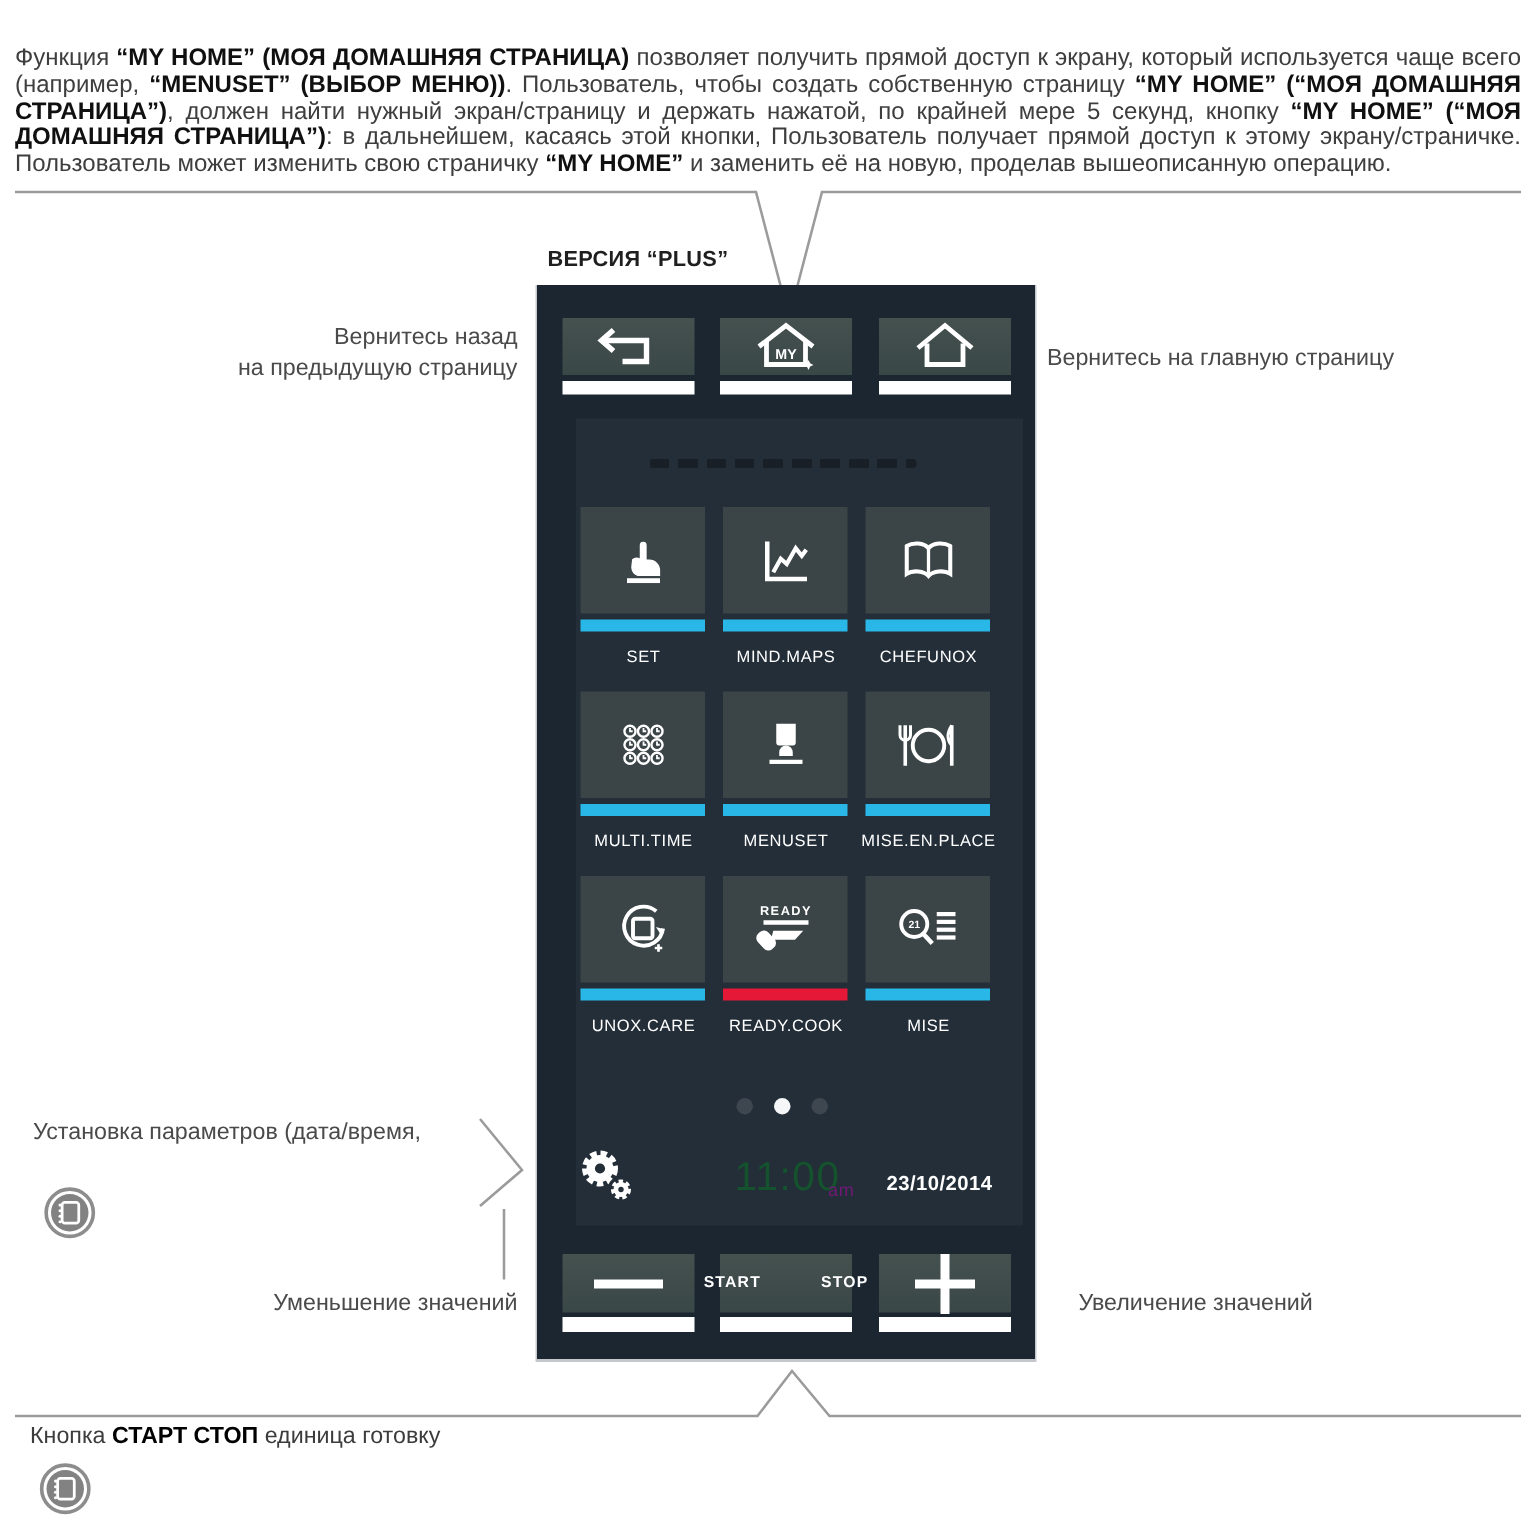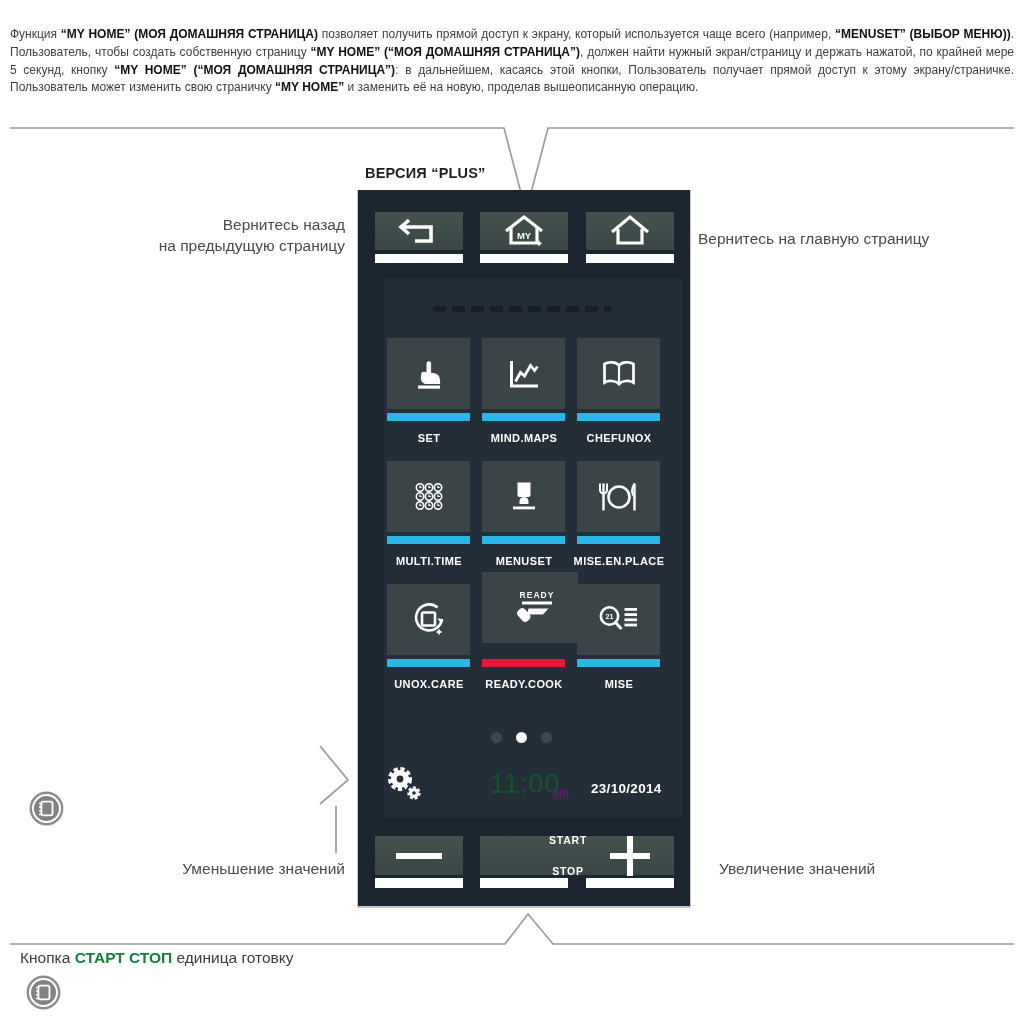--- a/index.html
+++ b/index.html
@@ -1,60 +1,60 @@
 <!DOCTYPE html>
 <html><head>
 <meta charset="utf-8">
 <style>
   html,body{margin:0;padding:0;background:#fff;}
   .page{position:relative;width:1024px;height:1024px;background:#ffffff;overflow:hidden;
         font-family:"Liberation Sans", sans-serif;}
 
   
-  .intro{position:absolute;left:10px;top:14px;width:1004px;font-size:12px;line-height:17.8px;
+  .intro{position:absolute;left:10px;top:14px;width:1004px;font-size:16px;line-height:17.8px;
          color:#3e3e3e;text-align:justify;}
   .intro b{color:#101010;}
 
   
   .overlay{position:absolute;left:0;top:0;width:1024px;height:1024px;pointer-events:none;}
 
   
   .ann{position:absolute;font-size:15.5px;line-height:21px;color:#4a4a4a;}
   .ann.right{text-align:right;}
   .version{position:absolute;left:365px;top:165px;font-size:14.5px;font-weight:bold;color:#1f1f1f;letter-spacing:.2px;}
   .caption{position:absolute;left:20px;top:949px;font-size:15.5px;color:#3c3c3c;}
-  .caption b{color:#15803d;}
+  .caption b{color:#000000;}
 
   
   .panel{position:absolute;left:358px;top:190px;width:332px;height:716px;background:#1c2631;
          box-shadow:0 1px 0 1px rgba(125,133,142,.45);}
   .inner{position:absolute;left:384px;top:279px;width:298px;height:538px;background:#232e38;}
   .ghost{position:absolute;left:433px;top:306px;width:178px;height:6px;border-radius:2px;
          background:repeating-linear-gradient(90deg,rgba(0,0,0,.32) 0 13px,transparent 13px 19px);}
 
   .navbtn{position:absolute;width:88px;height:38px;background:linear-gradient(#45514f,#394746);
           display:flex;align-items:center;justify-content:center;cursor:pointer;}
   .wbar{position:absolute;width:88px;height:9px;background:#ffffff;}
   .wbar.b{height:10px;}
 
   .tile{position:absolute;width:83px;height:71px;background:#3b4447;display:flex;align-items:center;justify-content:center;cursor:pointer;}
   .tbar{position:absolute;width:83px;height:8px;}
   .tbar.cyan{background:#29b7e8;}
   .tbar.red{background:#e51937;}
-  .tlabel{position:absolute;width:120px;text-align:center;font-size:11px;font-weight:bold;color:#fff;letter-spacing:.4px;}
+  .tlabel{position:absolute;width:120px;text-align:center;font-size:11px;font-weight:normal;color:#fff;letter-spacing:.4px;}
 
   .dot{position:absolute;top:732px;width:11px;height:11px;border-radius:50%;background:#3e474f;}
   .dot.active{background:#f4f6f7;}
 
   .time{position:absolute;left:470px;top:769px;width:110px;font-size:27px;font-weight:500;color:#14532d;letter-spacing:1px;text-align:center;}
   .meridiem{position:absolute;left:552px;top:786px;font-size:12px;color:#701a75;letter-spacing:.5px;}
   .date{position:absolute;left:591px;top:781px;font-size:13.5px;font-weight:600;color:#fff;letter-spacing:.3px;}
 
   .startstop{position:absolute;left:480px;top:836px;width:88px;height:39px;background:linear-gradient(#45514f,#394746);
-             display:flex;flex-direction:column;align-items:center;justify-content:center;gap:10px;cursor:pointer;padding-left:44px;}
+             display:flex;flex-direction:row;align-items:center;justify-content:center;gap:20px;cursor:pointer;}
   .ss-txt{font-size:10.5px;line-height:11px;font-weight:bold;color:#fff;letter-spacing:.8px;}
   .ss-red{width:54px;height:6.5px;background:#e51937;}
 
   svg{display:block;}
 </style>
 </head>
 <body>
 
 <div class="page">
 
@@ -70,20 +70,21 @@
   <div class="version">ВЕРСИЯ “PLUS”</div>
 
   <div class="ann" style="left:698px;top:228px;">Вернитесь на главную страницу</div>
 
   <div class="ann right" style="right:679px;top:214px;">
     <div>Вернитесь назад</div>
     <div>на предыдущую страницу</div>
   </div>
 
   <div class="ann" style="left:22px;top:744px;">
+    <div>Установка параметров (дата/время,</div>
   </div>
 
   <svg style="position:absolute;left:28px;top:790px;" width="37" height="37" viewBox="0 0 40 40">
     <circle cx="20" cy="20" r="17" fill="#ffffff" stroke="#8d8d8d" stroke-width="2.6"></circle>
     <circle cx="20" cy="20" r="13.5" fill="#828282"></circle>
     <rect x="14.5" y="12.5" width="12" height="15" rx="2" fill="none" stroke="#ffffff" stroke-width="2"></rect>
     <circle cx="13" cy="14.5" r="1.1" fill="#fff"></circle>
       <circle cx="13" cy="18.5" r="1.1" fill="#fff"></circle>
     <circle cx="13" cy="22.5" r="1.1" fill="#fff"></circle>
       <circle cx="13" cy="26.5" r="1.1" fill="#fff"></circle>
@@ -217,21 +218,21 @@
       <svg width="40" height="40" viewBox="0 0 40 40">
         <rect x="13" y="12.5" width="13" height="13" rx="1.5" fill="none" stroke="#fff" stroke-width="2.6"></rect>
         <path d="M28.5 7.5 A 13 13 0 1 0 33 19" fill="none" stroke="#fff" stroke-width="2.6"></path>
         <path d="M33.8 19.5 l-5.5 -1.5 3.6 5.6 Z" fill="#fff"></path>
         <path d="M30 29.5 v5 M27.5 32 h5" stroke="#fff" stroke-width="1.8"></path>
       </svg>
     </div>
     <div class="tbar cyan" style="left:387px;top:659px;"></div>
     <div class="tlabel" style="left:369px;top:678px;">UNOX.CARE</div>
 
-    <div class="tile" style="left:482px;top:572px;padding-left:13px;">
+    <div class="tile" style="left:482px;top:584px;">
       <svg width="46" height="38" viewBox="0 0 46 38">
         <text x="23" y="9" font-size="8.5" font-weight="bold" letter-spacing="1" text-anchor="middle" fill="#fff" font-family="Liberation Sans, sans-serif">READY</text>
         <rect x="8" y="12.5" width="30" height="3" fill="#fff"></rect>
         <path d="M14.5 19.5 h20 l-5.5 6 h-16 Z" fill="#fff"></path>
         <rect x="5" y="19" width="9.5" height="14" rx="4" transform="rotate(-42 9.75 26)" fill="#fff"></rect>
       </svg>
     </div>
     <div class="tbar red" style="left:482px;top:659px;"></div>
     <div class="tlabel" style="left:464px;top:678px;">READY.COOK</div>
 

